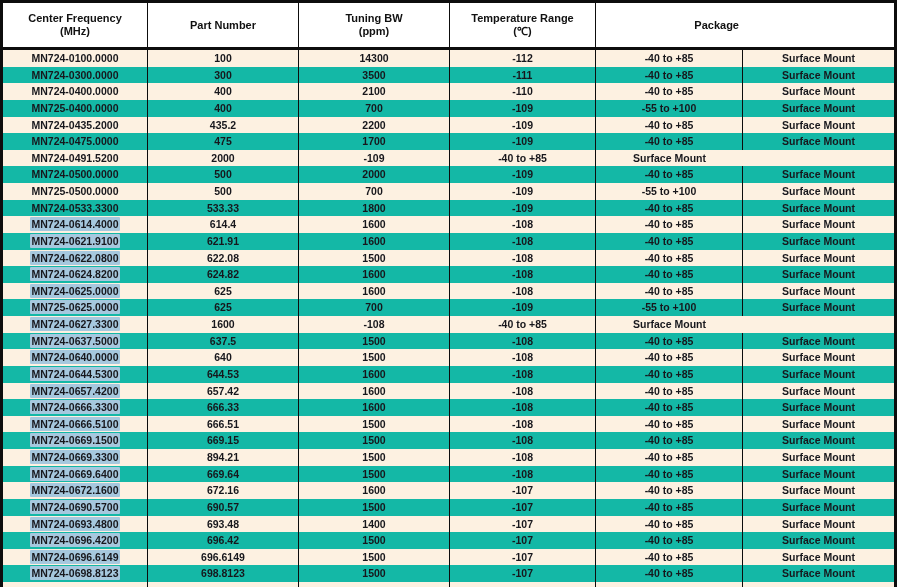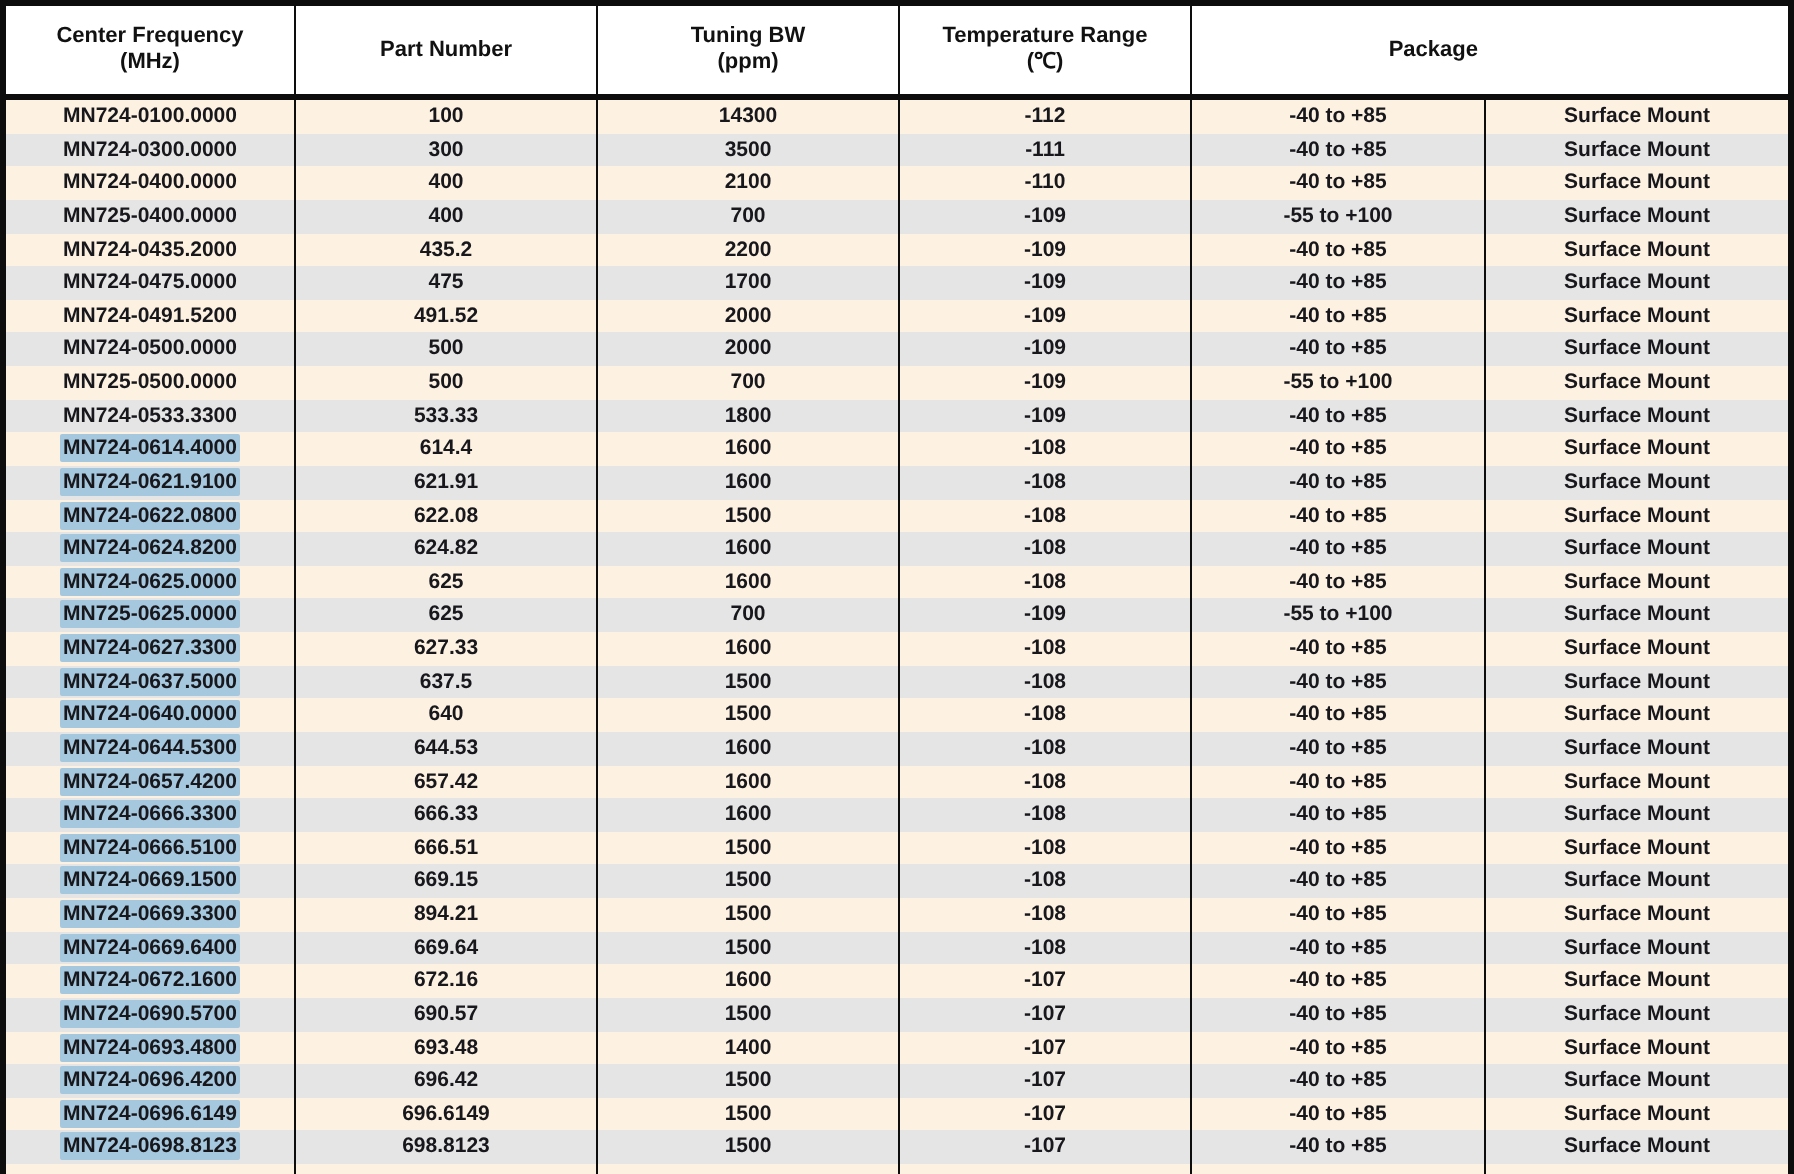--- a/index.html
+++ b/index.html
@@ -42,21 +42,21 @@
     line-height: 13px;
     border-right: 1.5px solid #0d0d0d;
     padding: 2px 4px;
     background: #ffffff;
   }
   .grid-row > :last-child { border-right: none; align-items: flex-end; }
   .row {
     height: 16.63px;
   }
   .row.odd { background: #fdf1e1; }
-  .row.even { background: #e5e5e5; }
+  .row.even { background: #14b8a6; }
   .cell {
     box-sizing: border-box;
     text-align: center;
     font-size: 10.5px;
     font-weight: bold;
     color: #17171c;
     line-height: 16.63px;
     border-right: 1.5px solid #0d0d0d;
     overflow: hidden;
     white-space: nowrap;
@@ -138,21 +138,20 @@
       <div class="grid-row row even">
         <div class="cell"><span>MN724-0475.0000</span></div>
         <div class="cell">475</div>
         <div class="cell">1700</div>
         <div class="cell">-109</div>
         <div class="cell">-40 to +85</div>
         <div class="cell">Surface Mount</div>
       </div>
       <div class="grid-row row odd">
         <div class="cell"><span>MN724-0491.5200</span></div>
-        <div class="cell">491.52</div>
         <div class="cell">2000</div>
         <div class="cell">-109</div>
         <div class="cell">-40 to +85</div>
         <div class="cell">Surface Mount</div>
       </div>
       <div class="grid-row row even">
         <div class="cell"><span>MN724-0500.0000</span></div>
         <div class="cell">500</div>
         <div class="cell">2000</div>
         <div class="cell">-109</div>
@@ -218,21 +217,20 @@
       <div class="grid-row row even">
         <div class="cell"><span class="hl">MN725-0625.0000</span></div>
         <div class="cell">625</div>
         <div class="cell">700</div>
         <div class="cell">-109</div>
         <div class="cell">-55 to +100</div>
         <div class="cell">Surface Mount</div>
       </div>
       <div class="grid-row row odd">
         <div class="cell"><span class="hl">MN724-0627.3300</span></div>
-        <div class="cell">627.33</div>
         <div class="cell">1600</div>
         <div class="cell">-108</div>
         <div class="cell">-40 to +85</div>
         <div class="cell">Surface Mount</div>
       </div>
       <div class="grid-row row even">
         <div class="cell"><span class="hl">MN724-0637.5000</span></div>
         <div class="cell">637.5</div>
         <div class="cell">1500</div>
         <div class="cell">-108</div>

